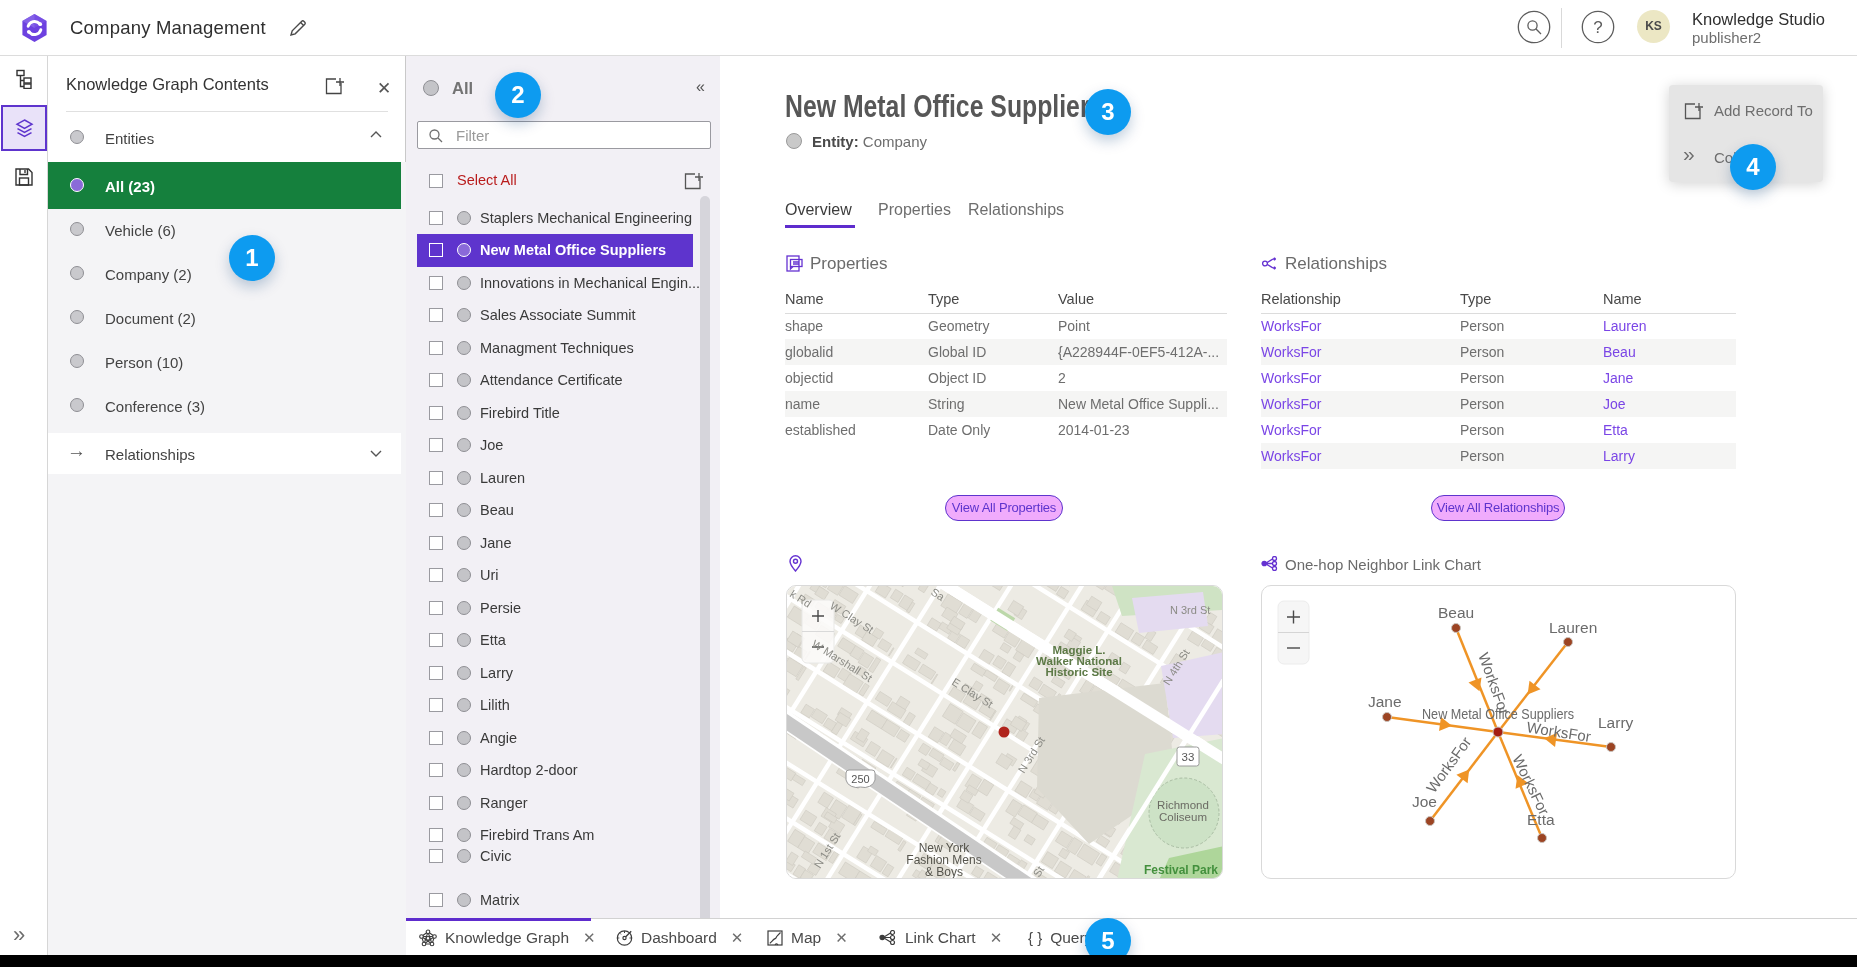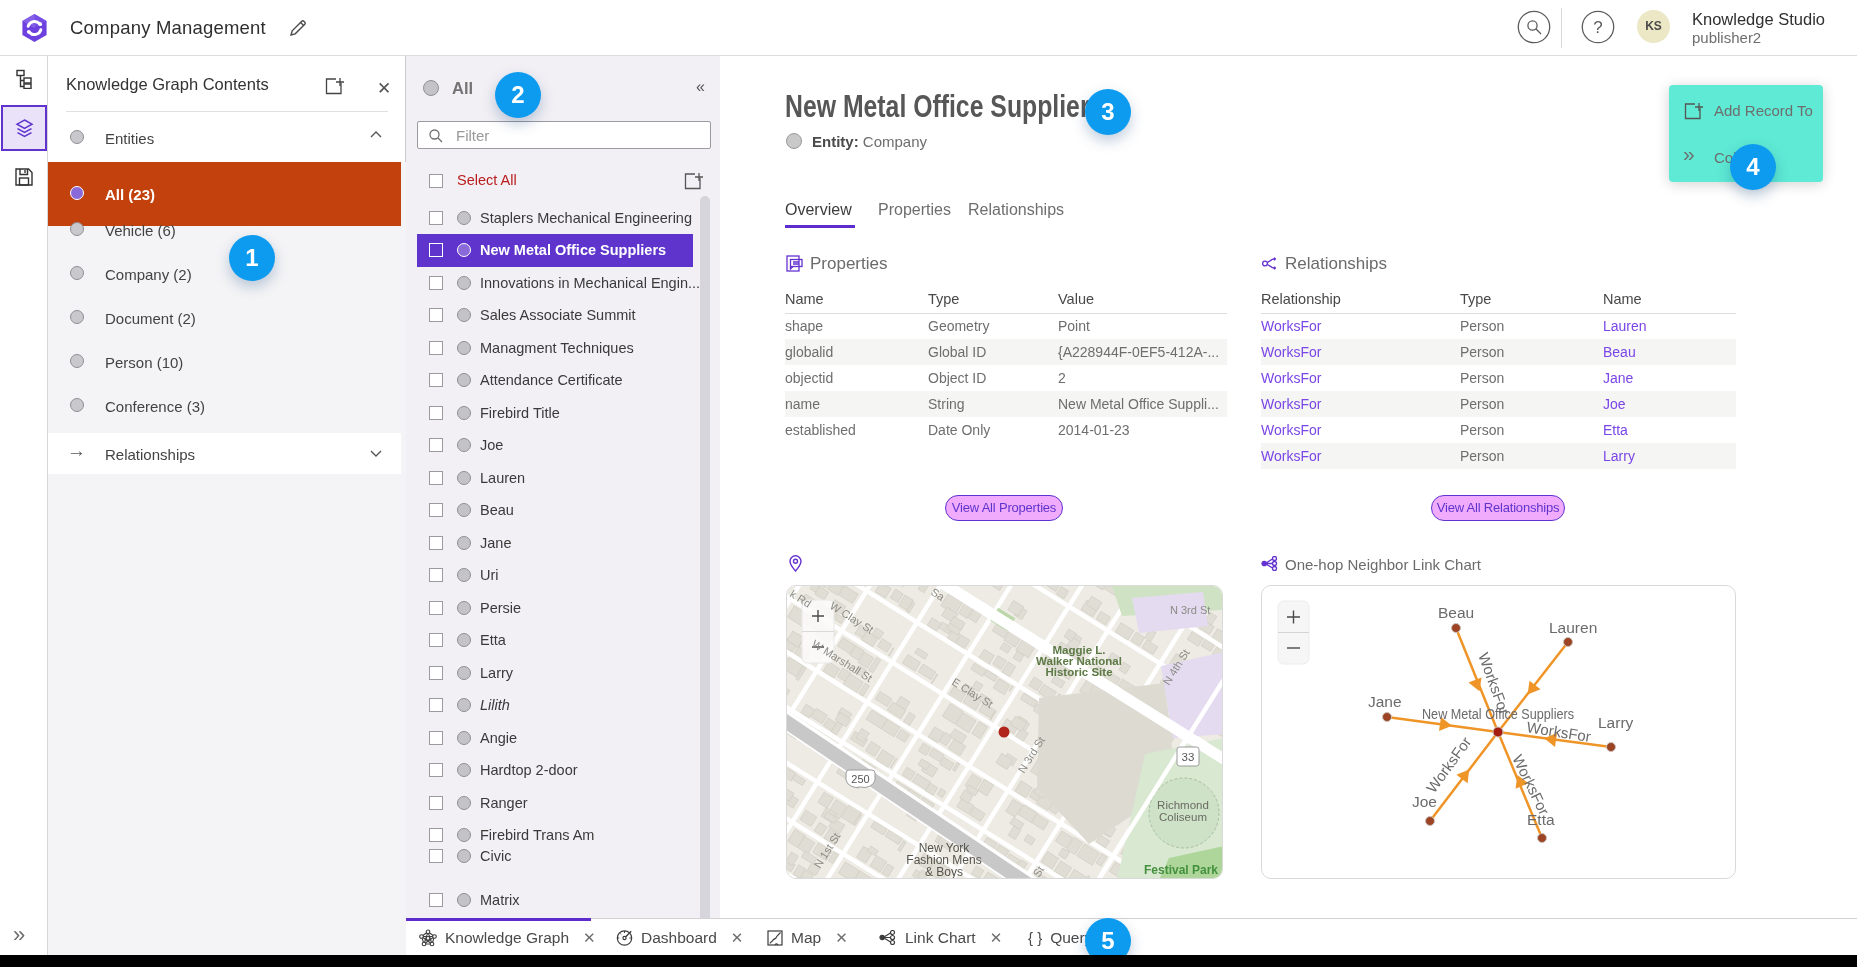--- a/index.html
+++ b/index.html
@@ -150,21 +150,21 @@
     <div class="p1circ"></div>
     <div class="p1label">Entities</div>
     <div class="abs" style="right:18px; top:14px;">
       <svg width="14" height="10" viewBox="0 0 14 10" fill="none" stroke="#555" stroke-width="1.4">
           <path d="M2 7 L7 2 L12 7"></path>
         </svg>
     </div>
   </div>
 
   <div id="p1list">
-    <div class="p1row" style="top:0px; height:64px; background:#c2410c;">
+    <div class="p1row" style="top:0px; height:47px; background:#15803d;">
       <div class="p1circ" style="background:#8a6ad9; border-color:#fff;"></div>
       <div class="p1label" style="color:#fff; font-weight:bold;">All (23)</div>
     </div>
     <div class="p1row" style="top:46px;">
         <div class="p1circ"></div>
         <div class="p1label">Vehicle (6)</div>
       </div>
     <div class="p1row" style="top:90px;">
         <div class="p1circ"></div>
         <div class="p1label">Company (2)</div>
@@ -285,21 +285,21 @@
   <div class="p2row" style="top:422.5px;">
     <div class="cbox"></div>
     <div class="p2circ"></div>
     <div class="p2label">Etta</div>
   </div>
   <div class="p2row" style="top:455.0px;">
     <div class="cbox"></div>
     <div class="p2circ"></div>
     <div class="p2label">Larry</div>
   </div>
-  <div class="p2row" style="top:487.5px;font-style:italic;">
+  <div class="p2row" style="top:487.5px;">
     <div class="cbox"></div>
     <div class="p2circ"></div>
     <div class="p2label">Lilith</div>
   </div>
   <div class="p2row" style="top:520.0px;">
     <div class="cbox"></div>
     <div class="p2circ"></div>
     <div class="p2label">Angie</div>
   </div>
   <div class="p2row" style="top:552.5px;">
@@ -1045,21 +1045,21 @@
     <g>
       <rect x="16" y="15" width="31" height="63" rx="6" fill="#f6f6f6" stroke="#ececec"></rect>
       <path d="M16 46.5 H47" stroke="#d5d5d5"></path>
       <path d="M25 31 h13 M31.5 24.5 v13" stroke="#4a4a4a" stroke-width="1.4"></path>
       <path d="M25 62 h13" stroke="#4a4a4a" stroke-width="1.4"></path>
     </g>
   </svg>
   </div>
 </div>
 
-<div class="abs" style="left:1669px; top:85px; width:154px; height:97px; background:#5eead4; border-radius:4px;
+<div class="abs" style="left:1669px; top:85px; width:154px; height:97px; background:#e5e5e5; border-radius:4px;
      box-shadow:0 2px 14px rgba(0,0,0,.18); z-index:50;">
   <svg class="abs" style="left:15px; top:17px;" width="19" height="18" viewBox="0 0 19 18" fill="none" stroke="#555" stroke-width="1.3">
     <path d="M16 6 V16.5 H1.5 V2 H11"></path>
       <path d="M15 1 V9 M11 5 H19"></path>
   </svg>
   <div class="abs" style="left:45px; top:17px; font-size:15px; color:#6e6e6e;">Add Record To</div>
   <div class="abs" style="left:14px; top:57px; font-size:21px; color:#6e6e6e;">»</div>
   <div class="abs" style="left:45px; top:64px; font-size:15px; color:#6e6e6e;">Collapse</div>
 </div>
 

